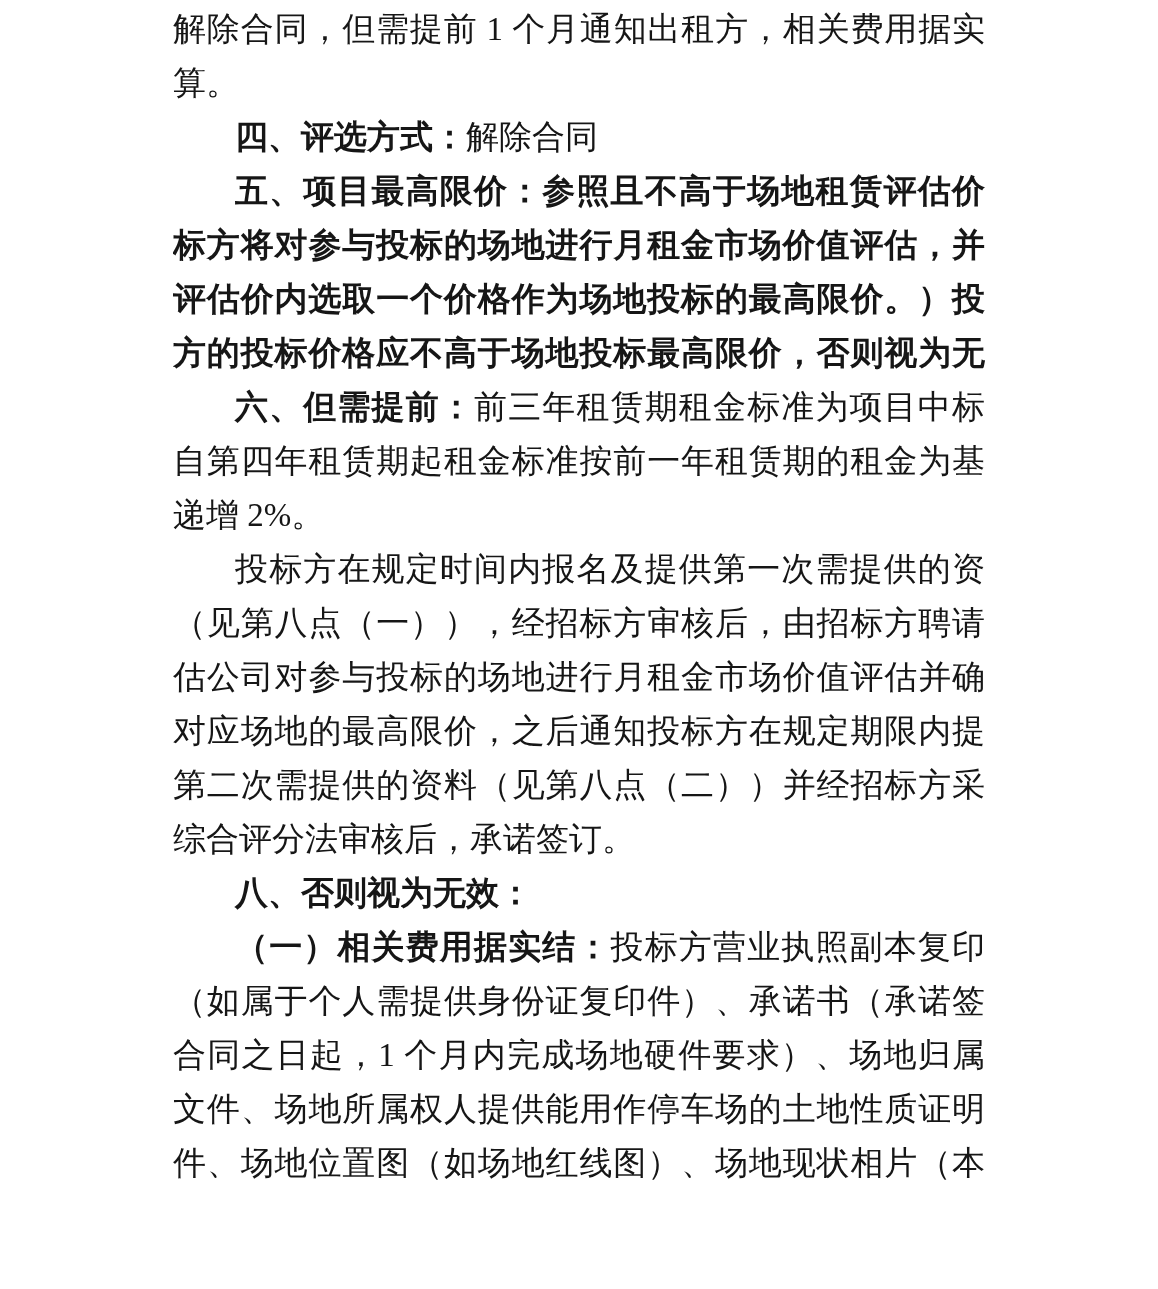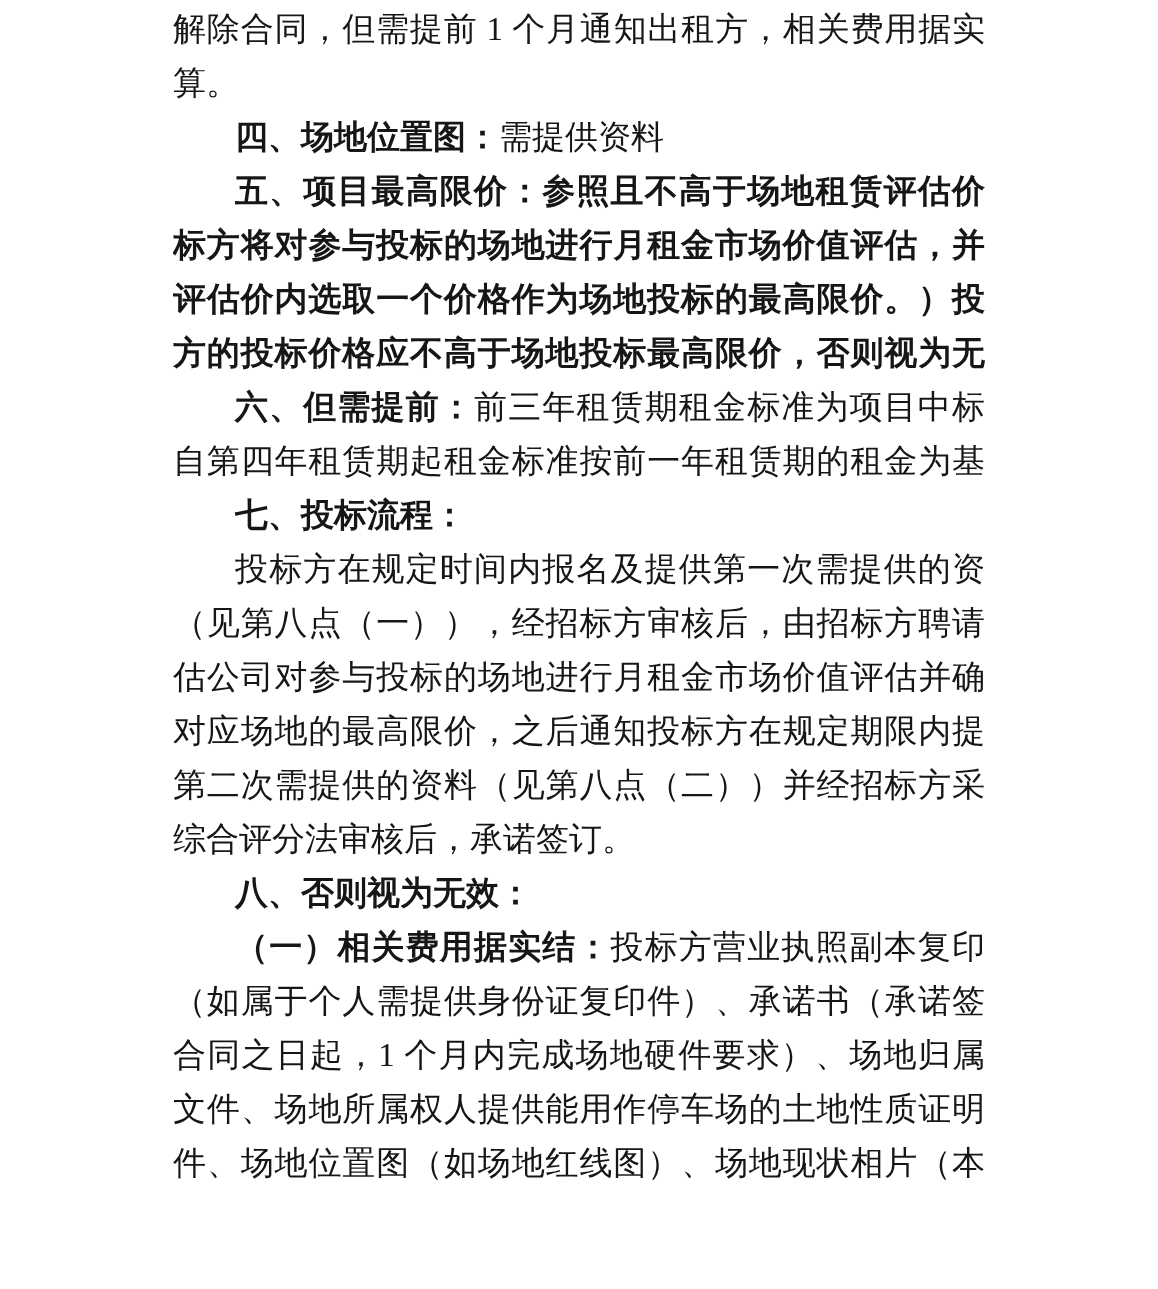--- a/index.html
+++ b/index.html
@@ -45,28 +45,28 @@
     font-weight: 700;
   }
 </style>
 </head>
 <body>
 
 <div class="page">
   <div class="doc-body" id="doc-lines">
       <div class="line"><span class="seg">解除合同，但需提前 1 个月通知出租方，相关费用据实结</span></div>
       <div class="line no-just"><span class="seg">算。</span></div>
-      <div class="line no-just indent"><span class="seg bold">四、场地位置图：</span><span class="seg">需提供资料</span></div>
+      <div class="line no-just indent"><span class="seg bold">四、评选方式：</span><span class="seg">解除合同</span></div>
       <div class="line indent"><span class="seg bold">五、项目最高限价：参照且不高于场地租赁评估价（招</span></div>
       <div class="line"><span class="seg bold">标方将对参与投标的场地进行月租金市场价值评估，并在</span></div>
       <div class="line"><span class="seg bold">评估价内选取一个价格作为场地投标的最高限价。）投标</span></div>
       <div class="line"><span class="seg bold">方的投标价格应不高于场地投标最高限价，否则视为无效</span></div>
       <div class="line indent"><span class="seg bold">六、但需提前：</span><span class="seg">前三年租赁期租金标准为项目中标价格，</span></div>
       <div class="line"><span class="seg">自第四年租赁期起租金标准按前一年租赁期的租金为基数</span></div>
-      <div class="line no-just indent"><span class="seg bold">七、投标流程：</span></div>
+      <div class="line no-just"><span class="seg">递增 2%。</span></div>
       <div class="line indent"><span class="seg">投标方在规定时间内报名及提供第一次需提供的资料</span></div>
       <div class="line"><span class="seg">（见第八点（一）），经招标方审核后，由招标方聘请评</span></div>
       <div class="line"><span class="seg">估公司对参与投标的场地进行月租金市场价值评估并确认</span></div>
       <div class="line"><span class="seg">对应场地的最高限价，之后通知投标方在规定期限内提供</span></div>
       <div class="line"><span class="seg">第二次需提供的资料（见第八点（二））并经招标方采用</span></div>
       <div class="line no-just"><span class="seg">综合评分法审核后，承诺签订。</span></div>
       <div class="line no-just indent"><span class="seg bold">八、否则视为无效：</span></div>
       <div class="line indent"><span class="seg bold">（一）相关费用据实结：</span><span class="seg">投标方营业执照副本复印件</span></div>
       <div class="line"><span class="seg">（如属于个人需提供身份证复印件）、承诺书（承诺签订</span></div>
       <div class="line"><span class="seg">合同之日起，1 个月内完成场地硬件要求）、场地归属证明</span></div>

